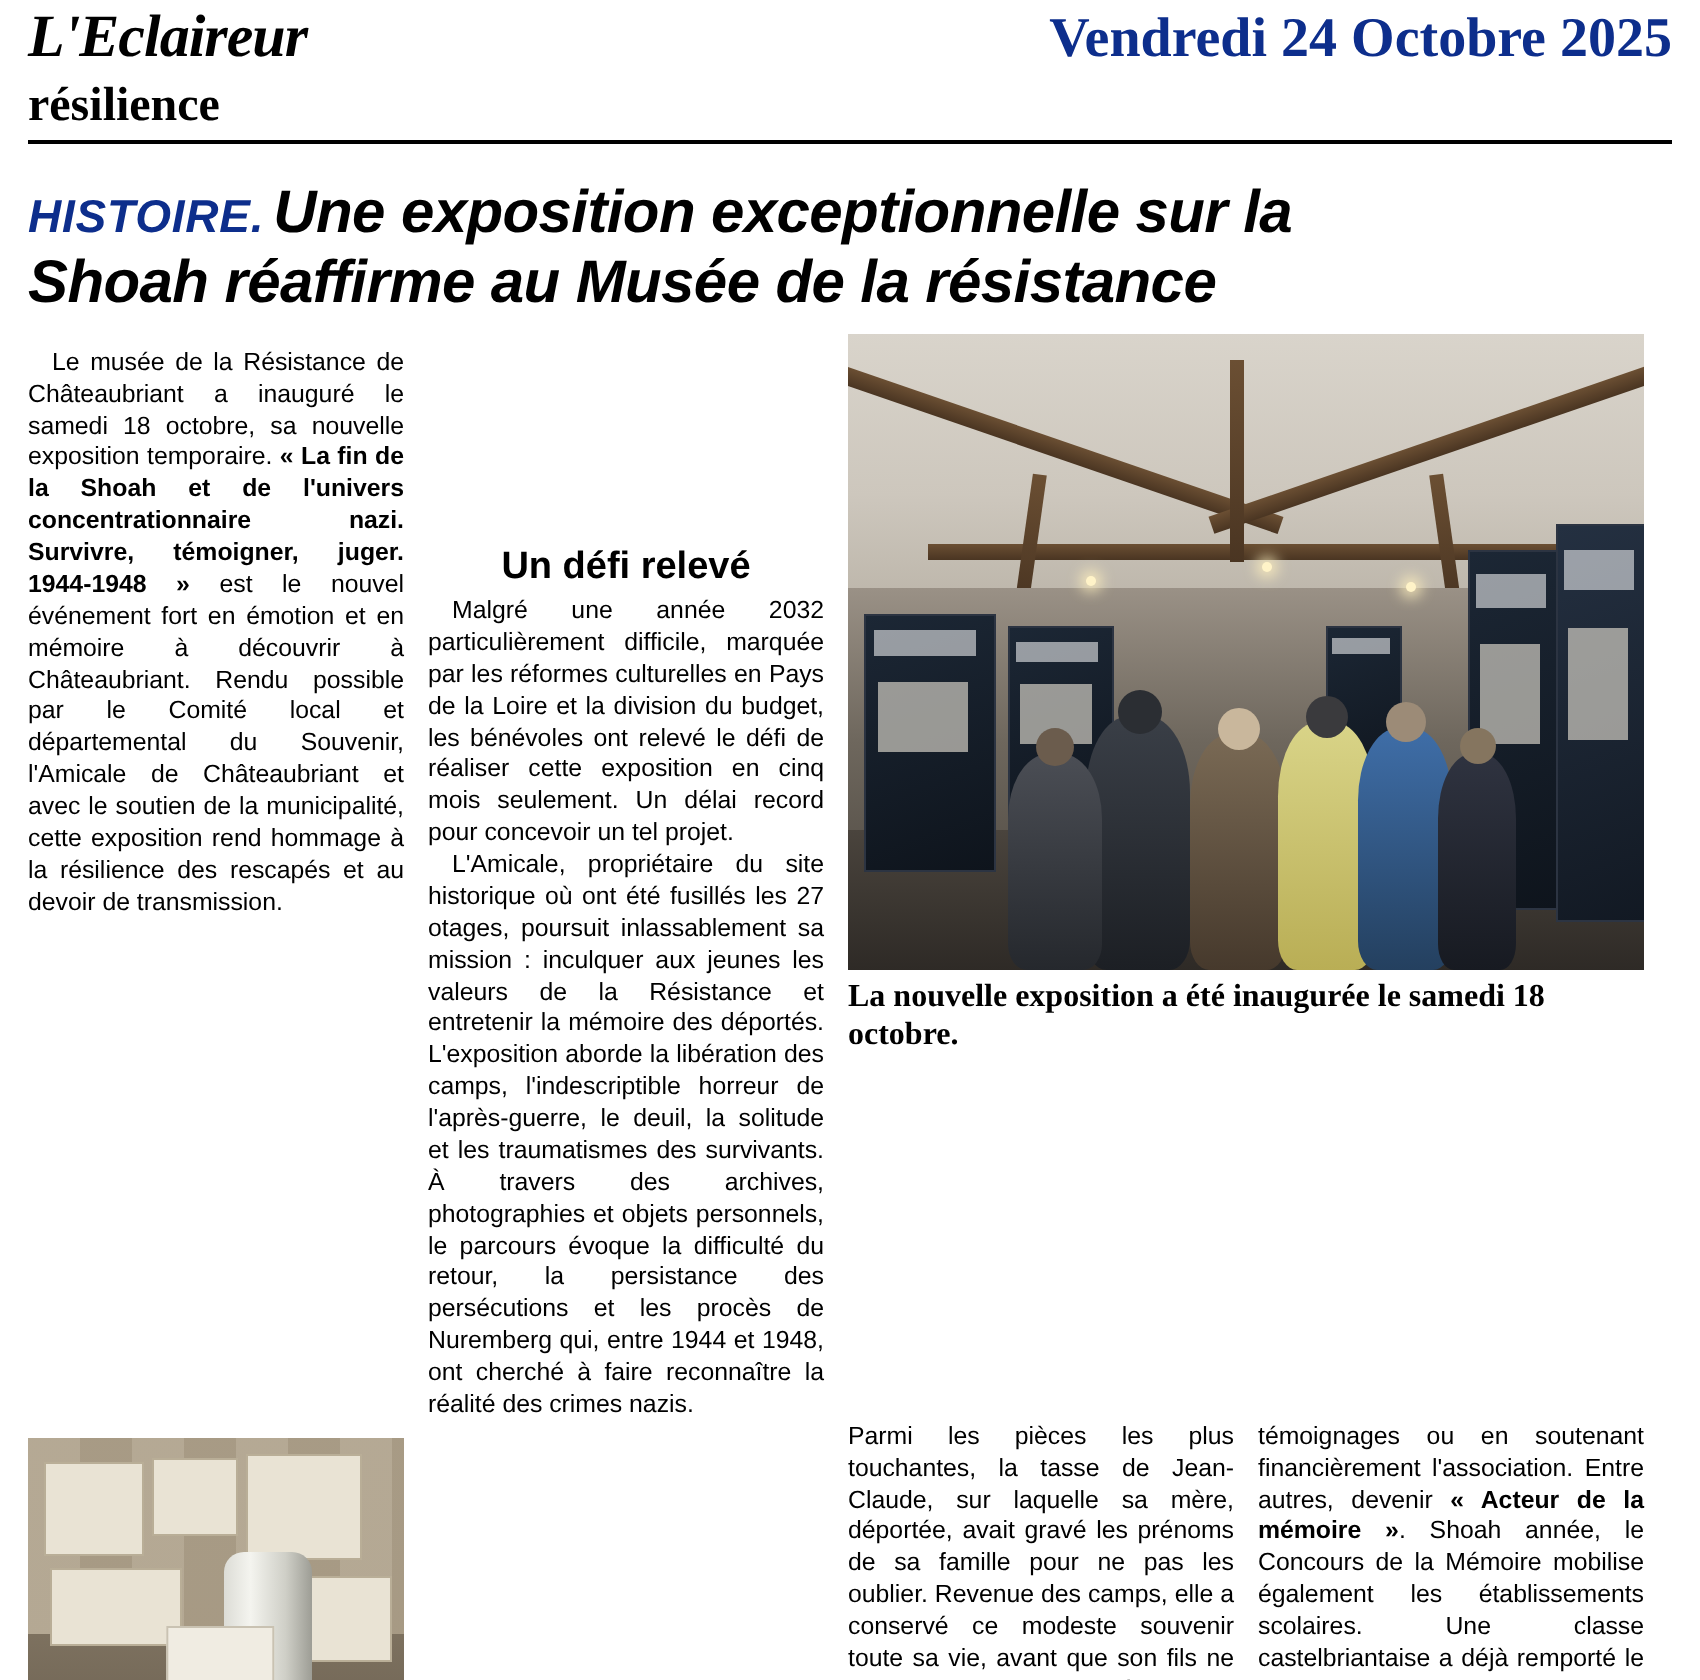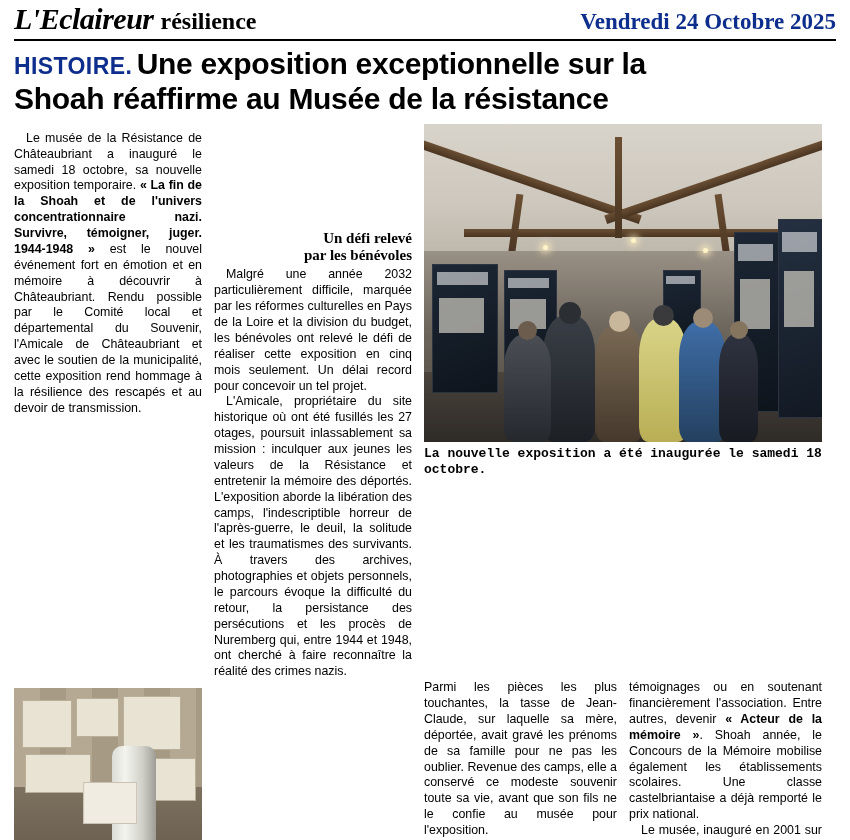--- a/index.html
+++ b/index.html
@@ -28,52 +28,54 @@
     display: flex;
     align-items: baseline;
     justify-content: space-between;
     padding: 4px 14px 2px 14px;
     box-sizing: border-box;
   }
   .logo-wrap {
     display: flex;
     align-items: baseline;
     gap: 7px;
+    flex-direction: column;
   }
   .logo-main {
     font-family: "Liberation Serif", serif;
     font-size: 30px;
     font-weight: bold;
     font-style: italic;
     letter-spacing: -0.5px;
     line-height: 1;
   }
   .logo-sub {
     font-family: "Liberation Serif", serif;
     font-size: 24px;
     font-weight: bold;
     line-height: 1;
   }
   .date-line {
     font-family: "Liberation Serif", serif;
-    font-size: 23px;
+    font-size: 28px;
     font-weight: bold;
     color: #0d2e8c;
     line-height: 1;
   }
   .rule-top {
     height: 2px;
     background: #000;
     margin: 3px 14px 0 14px;
   }
 
   
   .headline-block {
-    padding: 6px 14px 0 14px;
+    padding: 18px 14px 0 14px;
     box-sizing: border-box;
+    font-style: italic;
   }
   .kicker {
     font-family: "Liberation Sans", sans-serif;
     font-size: 23px;
     font-weight: bold;
     color: #0d2e8c;
     letter-spacing: 0.4px;
     display: inline;
     vertical-align: baseline;
   }
@@ -123,39 +125,39 @@
   .lede {
     font-weight: bold;
     font-size: 13.6px;
     line-height: 1.25;
     text-indent: 0;
     text-align: justify;
   }
   .b { font-weight: bold; }
 
   .subhead {
-    font-family: Liberation Serif, serif;
-    font-size: 15px;
+    font-family: Liberation Sans, sans-serif;
+    font-size: 19px;
     font-weight: bold;
     line-height: 1.12;
     margin: 9px 0 4px 0;
-    text-align: right;
+    text-align: center;
   }
 
   
   .photo-main {
     width: 398px;
     height: 318px;
     position: relative;
     overflow: hidden;
     background: #2b3038;
   }
   .caption {
-    font-family: Liberation Mono, monospace;
-    font-size: 13px;
+    font-family: Liberation Serif, serif;
+    font-size: 16px;
     font-weight: bold;
     line-height: 1.22;
     margin-top: 4px;
   }
 
   .photo-small {
     width: 188px;
     height: 205px;
     margin-top: 8px;
     position: relative;
@@ -268,21 +270,20 @@
     <div class="cols-top">
 
       <div class="col col-1">
         <p style="margin-top:7px;"><span>Le musée de la Résistance de Châteaubriant a inauguré le samedi 18 octobre, sa nouvelle exposition temporaire. </span><span class="b">« La fin de la Shoah et de l'univers concentrationnaire nazi. Survivre, témoigner, juger. 1944-1948 »</span><span> est le nouvel événement fort en émotion et en mémoire à découvrir à Châteaubriant. Rendu possible par le Comité local et départemental du Souvenir, l'Amicale de Châteaubriant et avec le soutien de la municipalité, cette exposition rend hommage à la résilience des rescapés et au devoir de transmission.</span></p>
       </div>
 
       <div class="col col-2">
         <p class="noindent" style="visibility:hidden;height:0;margin:0;">.</p>
         <div class="subhead" style="margin-top:106px;">
           <div>Un défi relevé</div>
-          <div>par les bénévoles</div>
         </div>
         <p>Malgré une année 2032 particulièrement difficile, marquée par les réformes culturelles en Pays de la Loire et la division du budget, les bénévoles ont relevé le défi de réaliser cette exposition en cinq mois seulement. Un délai record pour concevoir un tel projet.</p>
         <p>L'Amicale, propriétaire du site historique où ont été fusillés les 27 otages, poursuit inlassablement sa mission : inculquer aux jeunes les valeurs de la Résistance et entretenir la mémoire des déportés. L'exposition aborde la libération des camps, l'indescriptible horreur de l'après-guerre, le deuil, la solitude et les traumatismes des survivants. À travers des archives, photographies et objets personnels, le parcours évoque la difficulté du retour, la persistance des persécutions et les procès de Nuremberg qui, entre 1944 et 1948, ont cherché à faire reconnaître la réalité des crimes nazis.</p>
       </div>
 
       <div class="col-photo">
         <div class="photo-main">
           <div class="ph-ceiling"></div>
 
           <div class="ph-beam" style="left:-6%;top:16%;width:62%;height:9px;transform:rotate(19deg);"></div>

